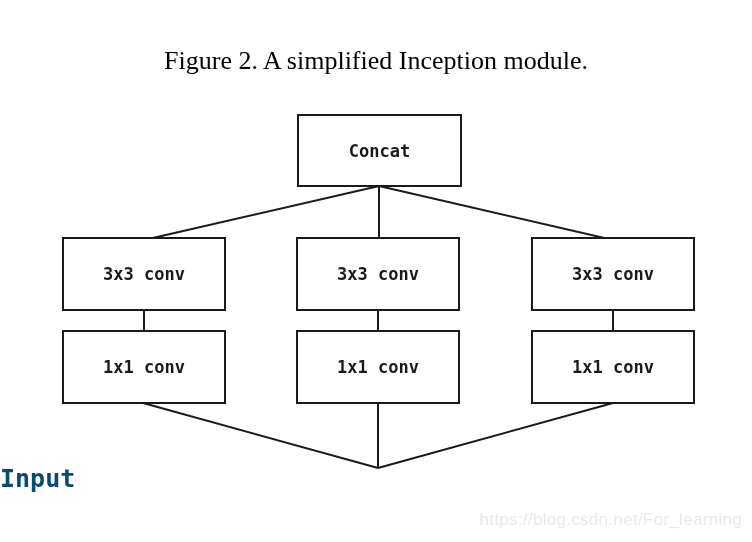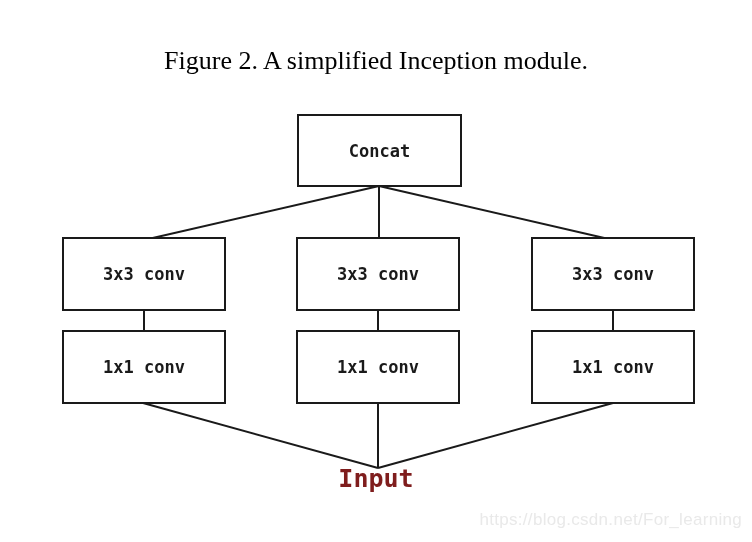--- a/index.html
+++ b/index.html
@@ -44,25 +44,25 @@
   .node-concat { left: 297px; top: 114px; width: 165px; height: 73px; }
   .node-b0-top { left: 62px;  top: 237px; width: 164px; height: 74px; }
   .node-b1-top { left: 296px; top: 237px; width: 164px; height: 74px; }
   .node-b2-top { left: 531px; top: 237px; width: 164px; height: 74px; }
   .node-b0-bot { left: 62px;  top: 330px; width: 164px; height: 74px; }
   .node-b1-bot { left: 296px; top: 330px; width: 164px; height: 74px; }
   .node-b2-bot { left: 531px; top: 330px; width: 164px; height: 74px; }
   .input-label {
     position: absolute;
     left: 0; right: 0; top: 464px;
-    text-align: center;
+    text-align: left;
     font-family: "DejaVu Sans Mono", monospace;
     font-weight: bold;
     font-size: 25px;
-    color: #7f1d1d;
+    color: #0c4a6e;
   }
   .watermark {
     position: absolute;
     right: 10px; top: 510px;
     font-family: "Liberation Sans", sans-serif;
     font-size: 17px;
     color: #e9e9e9;
     letter-spacing: 0.3px;
   }
 </style>

